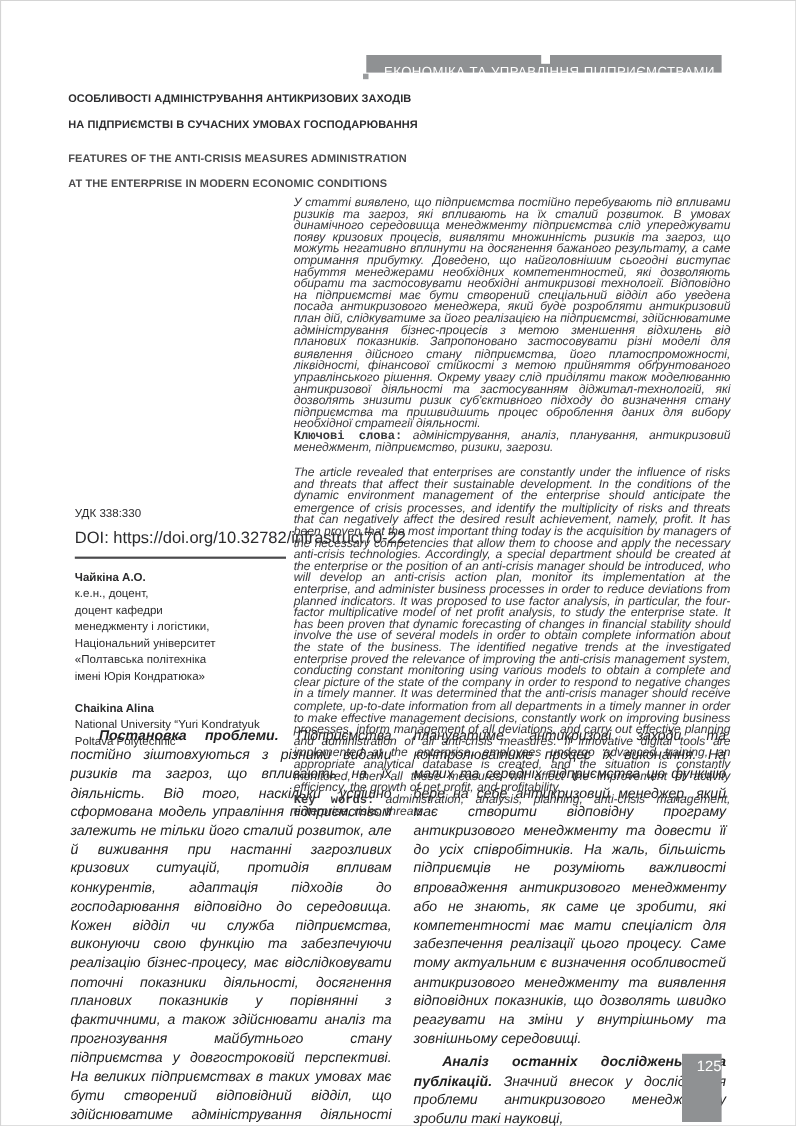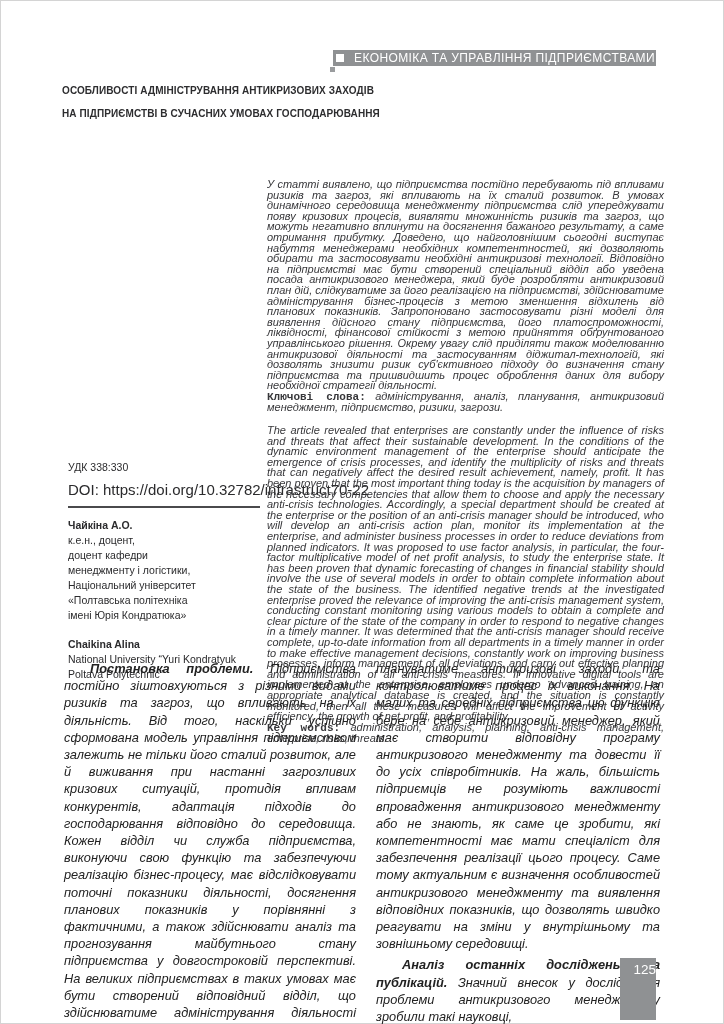--- a/index.html
+++ b/index.html
@@ -10,21 +10,21 @@
     background: #ffffff;
     font-family: "Liberation Sans", sans-serif;
     box-shadow: inset 0 0 0 1px #d4d4d4;
     overflow: hidden;
   }
   
   .section-bar {
     position: absolute; left: 333px; top: 50px;
     width: 323px; height: 16px;
     background: #8f9193;
-    display: flex; align-items: center;
+    display: flex; align-items: center; flex-direction: column;
   }
   .marker { width: 8px; height: 8px; background: #ffffff; margin-left: 3px; flex: none; }
   .section-label {
     color: #ffffff; font-size: 12px; letter-spacing: 0.4px;
     margin-left: 10px; white-space: nowrap;
   }
   .corner-square { position: absolute; left: 330px; top: 67px; width: 5px; height: 5px; background: #9a9c9e; }
 
   
   .title-uk, .title-en { position: absolute; left: 62px; margin: 0; font-size: 10px; line-height: 23px; font-weight: bold; letter-spacing: 0.1px; }
@@ -69,20 +69,24 @@
   <div class="section-bar">
     <span class="marker"></span>
     <span class="section-label">ЕКОНОМІКА ТА УПРАВЛІННЯ ПІДПРИЄМСТВАМИ</span>
   </div>
   <div class="corner-square"></div>
 
   <h1 class="title-uk">
     <span class="tline">ОСОБЛИВОСТІ АДМІНІСТРУВАННЯ АНТИКРИЗОВИХ ЗАХОДІВ</span>
     <span class="tline">НА ПІДПРИЄМСТВІ В СУЧАСНИХ УМОВАХ ГОСПОДАРЮВАННЯ</span>
   </h1>
+  <h2 class="title-en">
+    <span class="tline">FEATURES OF THE ANTI-CRISIS MEASURES ADMINISTRATION</span>
+    <span class="tline">AT THE ENTERPRISE IN MODERN ECONOMIC CONDITIONS</span>
+  </h2>
 
   <aside class="meta">
     <div class="udc">УДК 338:330</div>
     <a class="doi" href="#">DOI: https://doi.org/10.32782/infrastruct70-22</a>
     <div class="rule"></div>
     <div class="author-name">Чайкіна А.О.</div>
     <div class="aff">к.е.н., доцент,</div>
     <div class="aff">доцент кафедри</div>
     <div class="aff">менеджменту і логістики,</div>
     <div class="aff">Національний університет</div>

